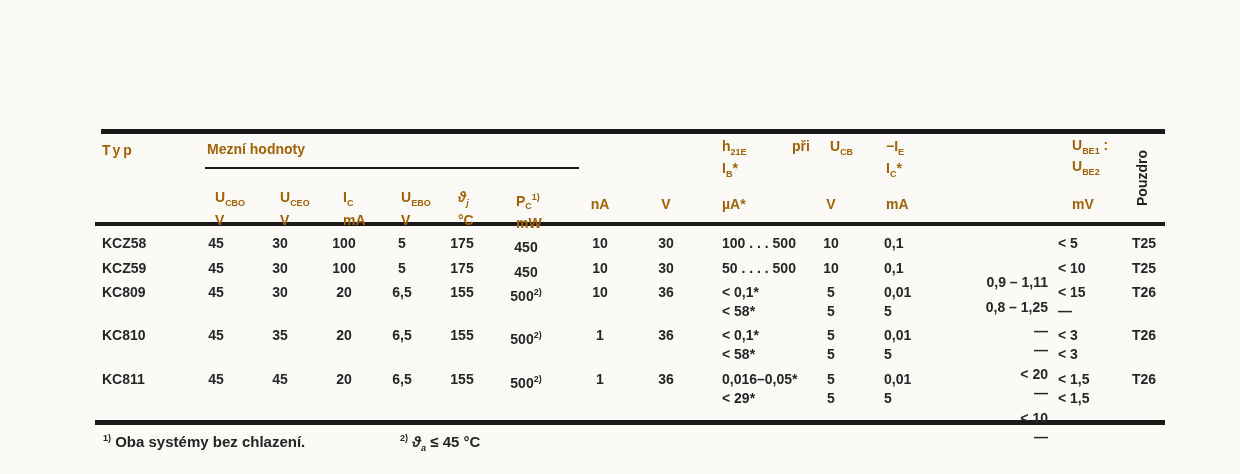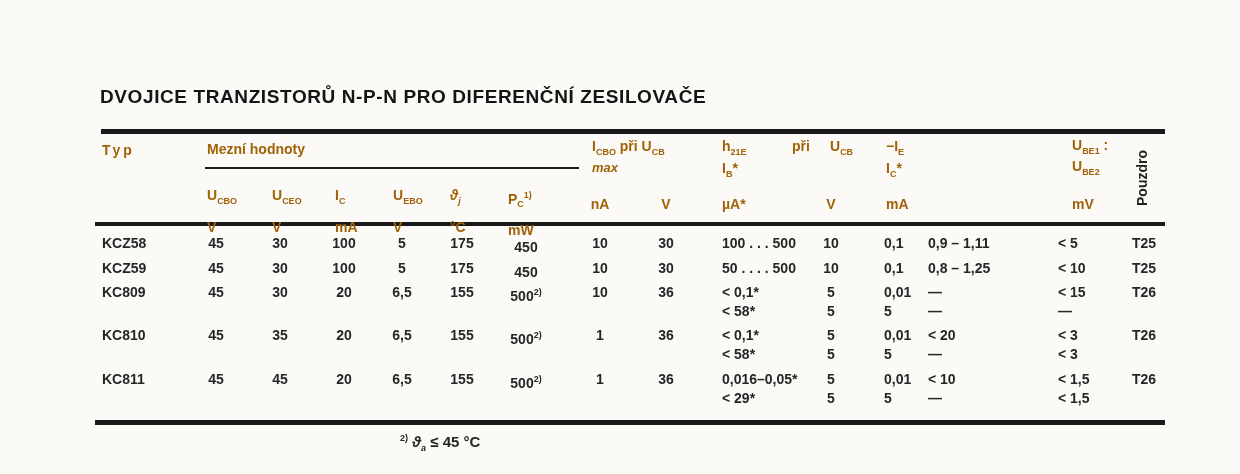--- a/index.html
+++ b/index.html
@@ -23,21 +23,21 @@
 
   .hd{font-size:14px; font-weight:700; color:#a16207;}
   .hd2{line-height:16px;}
   sub{font-size:9px; letter-spacing:0;}
   sup{font-size:9px;}
   .it{font-style:italic;}
   .small{font-size:13px;}
 
   #h-typ{left:102px; top:142px; letter-spacing:3px;}
   #h-group{left:207px; top:141px;}
-  .limcol{top:182px; line-height:26px;}
+  .limcol{top:189px; line-height:17px;margin-left:8px;}
   #lim0{left:207px;} #lim1{left:272px;} #lim2{left:335px;}
   #lim3{left:393px;} #lim4{left:450px;} #lim5{left:508px;}
 
   #h-icbo{left:592px; top:138px; line-height:16px;}
   #h-h21e{left:722px; top:138px; line-height:16px;}
   #h-pri2{left:792px; top:138px;}
   #h-ucb2{left:830px; top:138px;}
   #h-ie{left:886px; top:138px; line-height:16px;}
   #h-ratio{left:958px; top:136px; line-height:14.5px; font-size:13px;}
   #h-ube{left:1072px; top:138px; line-height:15px;}
@@ -64,34 +64,33 @@
   .co-uceo{left:260px; width:40px; text-align:center;}
   .co-ic{left:318px; width:52px; text-align:center;}
   .co-uebo{left:380px; width:44px; text-align:center;}
   .co-th{left:438px; width:48px; text-align:center;}
   .co-pc{left:496px; width:60px; text-align:center;}
   .co-icbo{left:582px; width:36px; text-align:center;}
   .co-ucb1{left:648px; width:36px; text-align:center;}
   .co-h21e{left:722px;}
   .co-ucb2{left:814px; width:34px; text-align:center;}
   .co-ie{left:884px; width:56px;}
-  .co-ratio{left:928px; width:120px; text-align:left;}
+  .co-ratio{left:928px; width:120px; text-align:right;margin-top:39px;}
   .co-ube{left:1058px; width:64px;}
   .co-pz{left:1132px;}
 
   .fnote{top:433px; font-size:15px; font-weight:600; color:#242424;}
   #fn1{left:103px;}
   #fn2{left:400px;}
 </style>
 </head>
 <body>
 
 <div id="page">
 
-  <div id="title" class="abs">DVOJICE TRANZISTORŮ N-P-N PRO DIFERENČNÍ ZESILOVAČE</div>
 
   <div id="rule-top" class="rule"></div>
   <div id="rule-limits" class="rule"></div>
   <div id="rule-head" class="rule"></div>
   <div id="rule-bottom" class="rule"></div>
 
   <div id="h-typ" class="abs hd">Typ</div>
   <div id="h-group" class="abs hd">Mezní hodnoty</div>
 
   <div id="lim0" class="abs hd limcol">
@@ -112,24 +111,20 @@
   </div>
   <div id="lim4" class="abs hd limcol">
     <div><span class="it">ϑ</span><sub class="it">j</sub></div>
     <div>°C</div>
   </div>
   <div id="lim5" class="abs hd limcol">
     <div><span>P</span><sub>C</sub><sup>1)</sup></div>
     <div>mW</div>
   </div>
 
-  <div id="h-icbo" class="abs hd hd2">
-    <div><span>I</span><sub>CBO</sub><span> při </span><span>U</span><sub>CB</sub></div>
-    <div class="it small">max</div>
-  </div>
   <div id="u-icbo" class="abs hd">nA</div>
   <div id="u-ucb1" class="abs hd">V</div>
 
   <div id="h-h21e" class="abs hd hd2">
     <div><span>h</span><sub>21E</sub></div>
     <div><span>I</span><sub>B</sub><span>*</span></div>
   </div>
   <div id="h-pri2" class="abs hd">při</div>
   <div id="h-ucb2" class="abs hd"><span>U</span><sub>CB</sub></div>
   <div id="u-h21e" class="abs hd">µA*</div>
@@ -308,15 +303,16 @@
         <div>&lt; 10</div>
         <div>—</div>
       </div>
     <div class="cell co-ube">
         <div>&lt; 1,5</div>
         <div>&lt; 1,5</div>
       </div>
     <div class="cell co-pz">T26</div>
   </div>
 
+  <div id="fn1" class="abs fnote"><sup>1)</sup><span> Oba systémy bez chlazení.</span></div>
   <div id="fn2" class="abs fnote"><sup>2)</sup><span class="it"> ϑ</span><sub class="it">a</sub><span> ≤ 45 °C</span></div>
 
 </div>
 
 </body></html>

